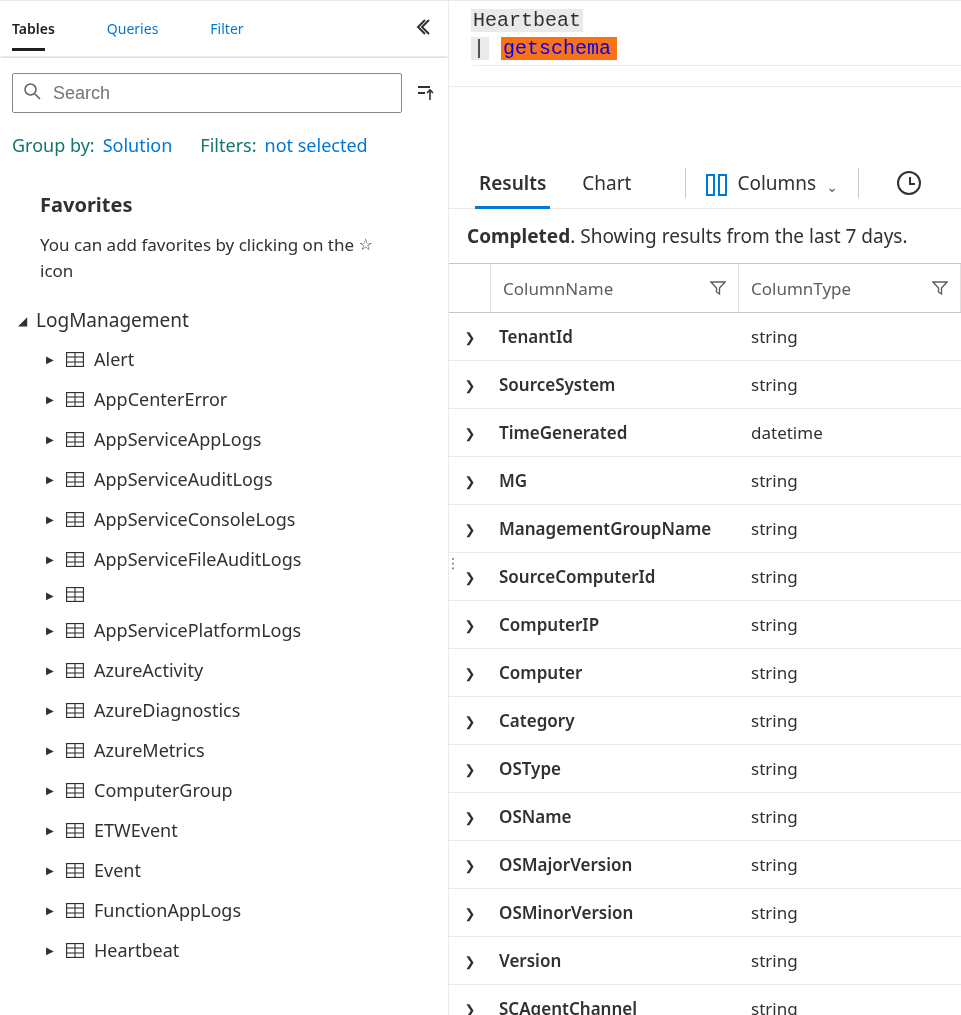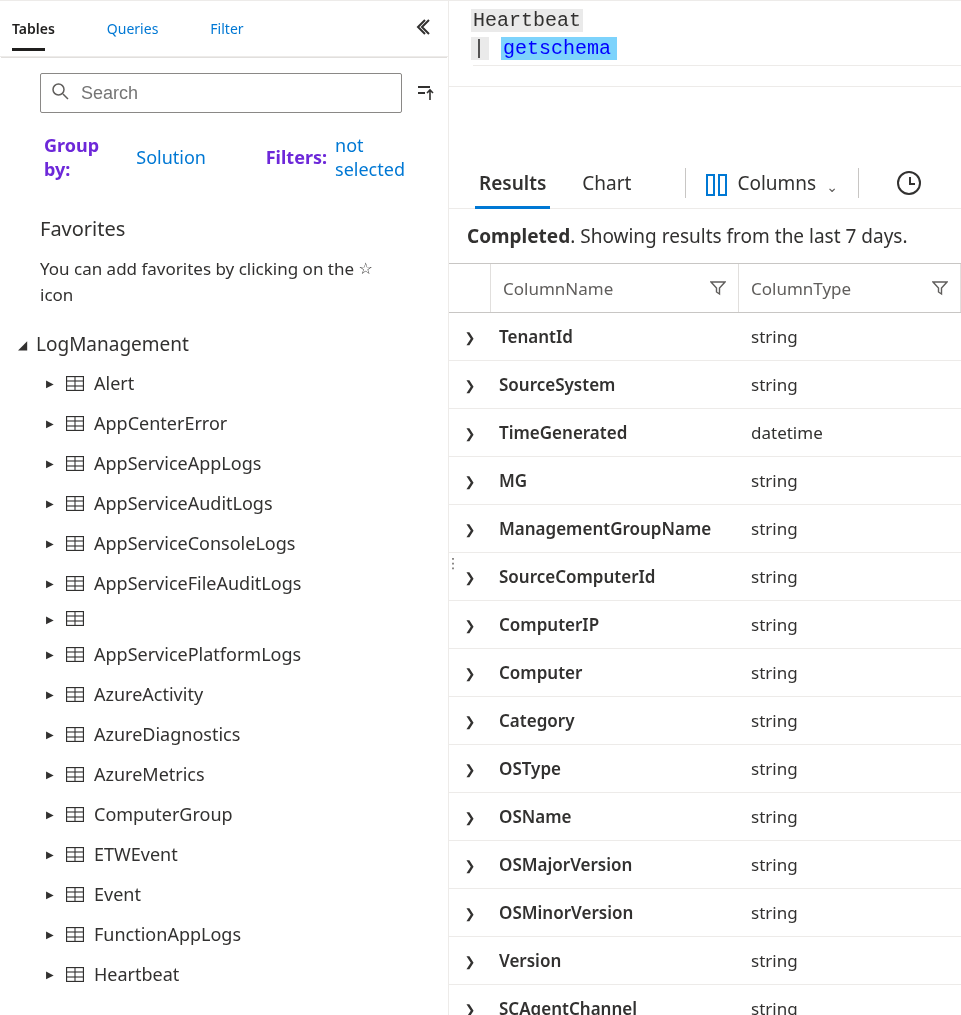--- a/index.html
+++ b/index.html
@@ -40,46 +40,46 @@
   }
   .tab.link { color:#0078d4; font-weight: 400;}
   .collapse-icon { margin-left:auto; font-size:20px; color:#605e5c; cursor:pointer; padding:4px;}
   .search-row {
     display:flex; align-items:center; gap:10px;
     padding: 16px 12px 8px 12px;
   }
   .search-box {
     flex:1; display:flex; align-items:center;
     border:1px solid #8a8886; border-radius:2px;
-    height:40px; padding:0 10px;margin-left:28px;
+    height:40px; padding:0 10px;
   }
   .search-box input {
     border:none; outline:none; flex:1; font-size:18px;
     background:transparent;
   }
   .search-box .mag { color:#605e5c; margin-right:10px; }
   .sort-icon { width:24px; height:24px; display:flex; align-items:center; justify-content:center; cursor:pointer; color:#323130;}
   .filters-row {
     display:flex; align-items:center; gap:8px;
     padding: 12px 12px 8px 12px;
     font-size:18px;
   }
-  .filters-row .lbl { font-weight:700; color:#6d28d9;margin-left:32px; }
+  .filters-row .lbl { font-weight:400; color:#0f766e; }
   .filters-row .link { color:#0078d4; cursor:pointer; }
 
   .tree-scroll {
     flex:1; overflow-y:auto; padding: 8px 0 20px 0;
     position:relative;
   }
   .tree-scroll::-webkit-scrollbar { width:18px; }
   .tree-scroll::-webkit-scrollbar-thumb { background:#a6a6a6; }
   .tree-scroll::-webkit-scrollbar-track { background:#f3f2f1; }
 
   .section-title {
-    font-size:20px; font-weight:400; padding: 18px 0 10px 40px;
+    font-size:20px; font-weight:700; padding: 18px 0 10px 40px;
   }
   .hint {
     padding: 4px 40px 18px 40px; font-size:17px; color:#323130; line-height:1.5;
   }
   .hint .star { font-size:16px; position:relative; top:-1px;}
 
   .tree-group {
     display:flex; align-items:center; gap:6px;
     padding: 6px 0 6px 18px; font-size:19px; font-weight:400;
     cursor:pointer;
@@ -112,21 +112,21 @@
   .query-editor {
     padding: 6px 0 20px 22px;
     font-family: "Consolas","Courier New",monospace;
     font-size:20px; line-height:1.4;
     border-bottom:1px solid #edebe9;
     min-height:86px;
     position:relative;
   }
   .query-editor .line1 { background:#eaeaea; display:inline; padding:0 2px;}
   .query-editor .pipe { color:#323130; background:#eaeaea; padding:0 4px 0 2px;}
-  .query-editor .kw { color:#0000ff; background:#7dd3fc; padding:0 6px 0 2px;}
+  .query-editor .kw { color:#0000ff; background:#f97316; padding:0 6px 0 2px;}
   .query-editor::after{
     content:""; position:absolute; left:24px; right:0; top:64px;
     height:1px; background:#edebe9;
   }
 
   .results-bar {
     display:flex; align-items:center; height:52px;
     border-bottom:1px solid #edebe9;
     padding-left:28px;
   }

